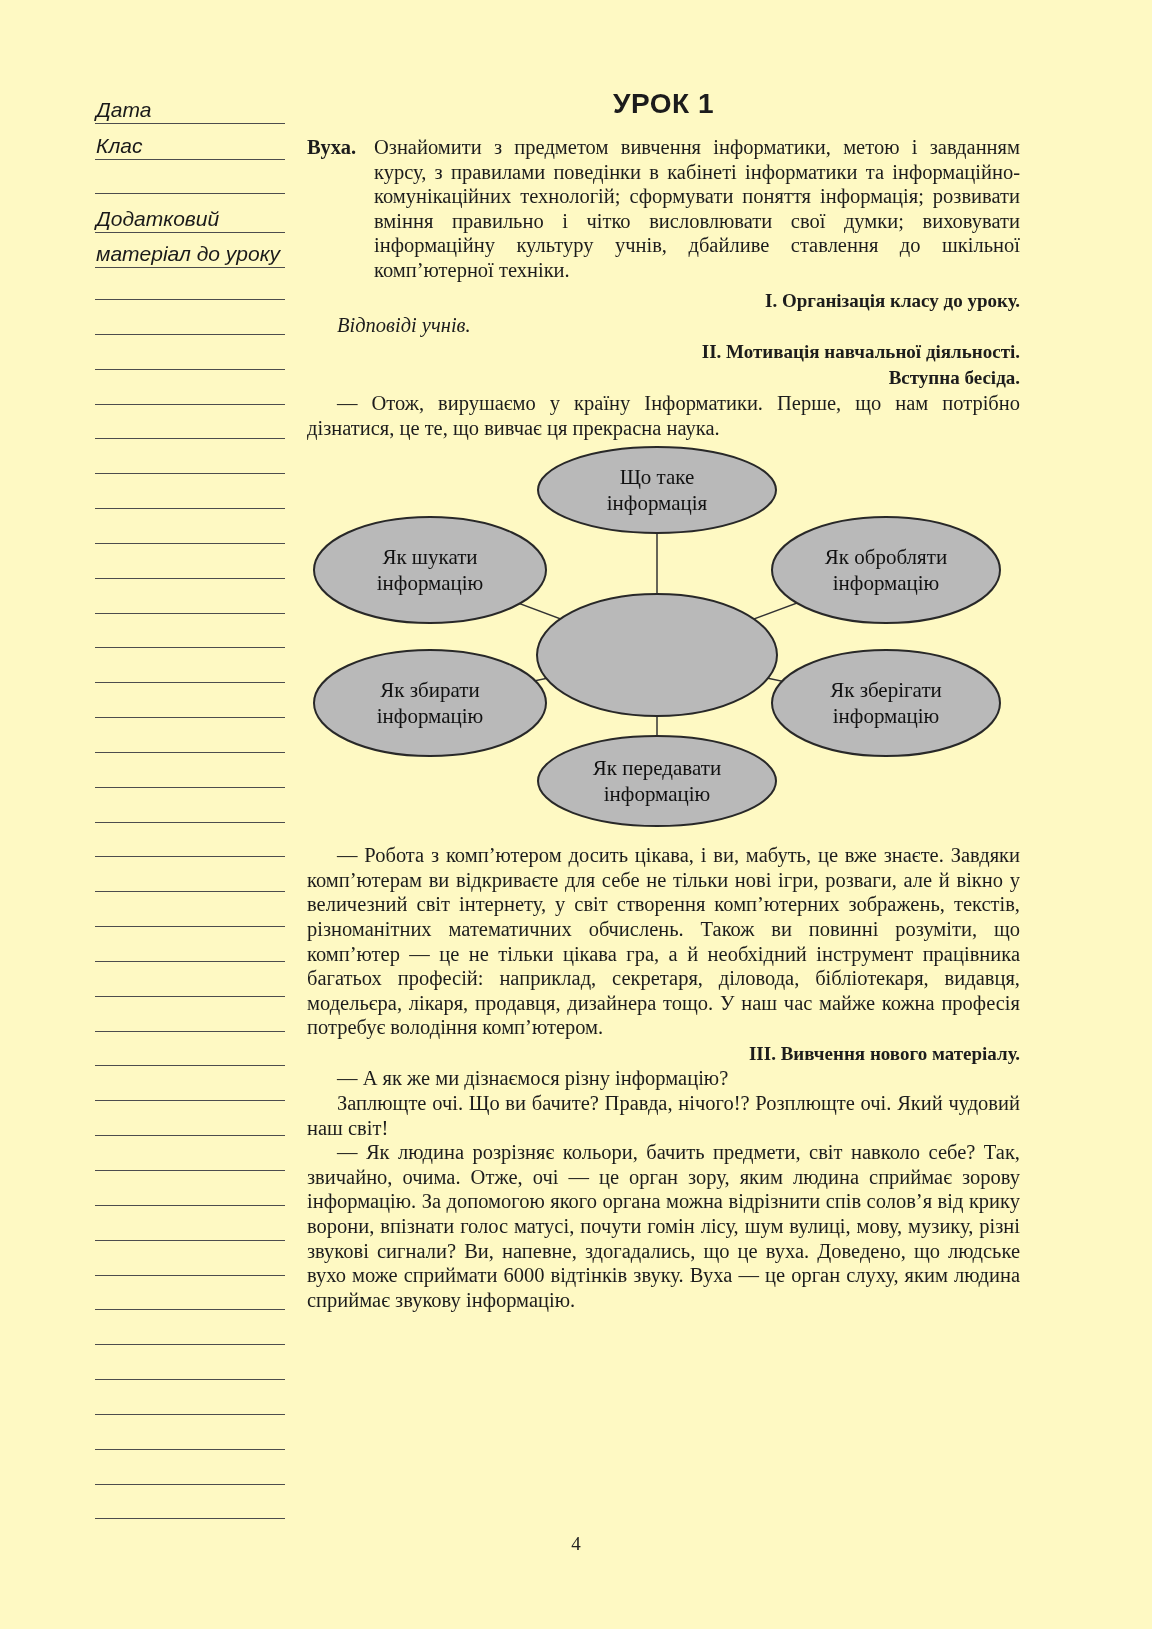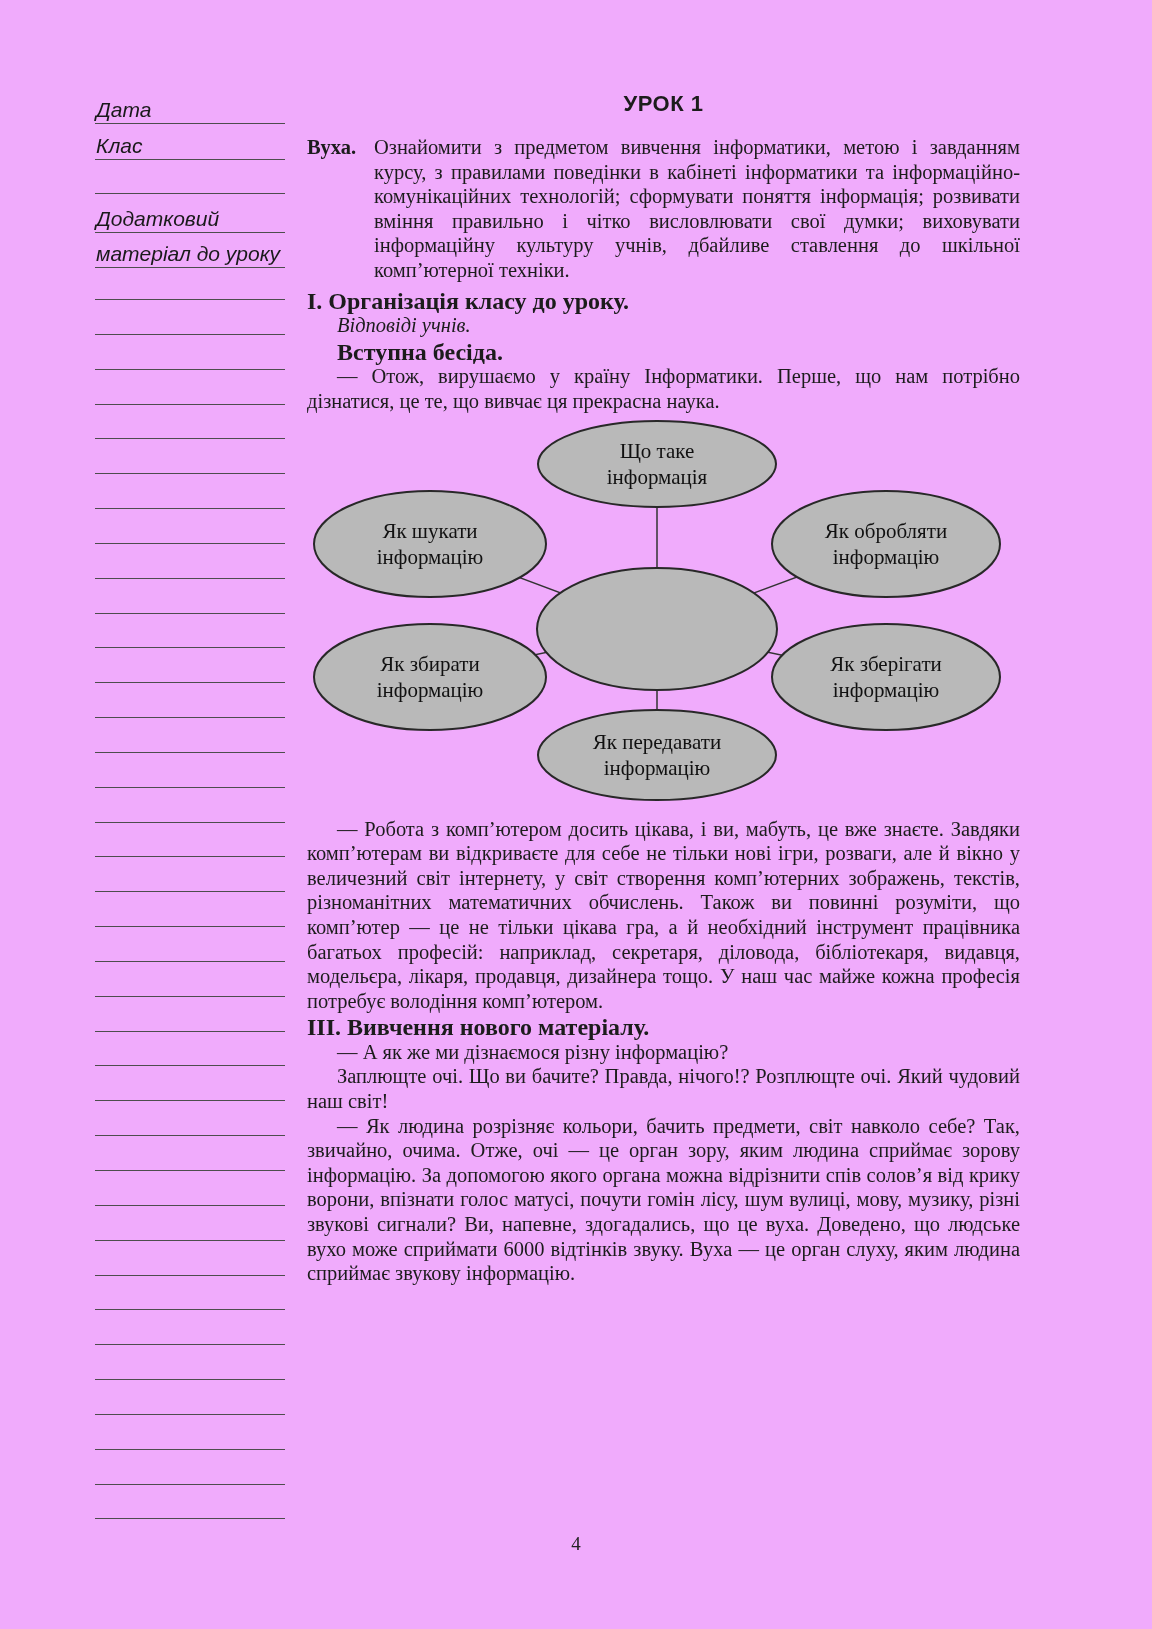--- a/index.html
+++ b/index.html
@@ -1,19 +1,19 @@
 <!DOCTYPE html>
 <html><head>
 <meta charset="utf-8">
 <style>
   html,body{margin:0;padding:0;background:#e8e8e8;}
   #page{
     position:relative;
     width:1152px;height:1629px;
-    background:#f0abfc;
+    background:#fef9c3;
     margin:0 auto;
     overflow:hidden;
     font-family:"Liberation Serif","DejaVu Serif",serif;
     color:#1c1c1c;
   }
   
   #sidebar{position:absolute;left:0;top:0;width:290px;height:100%;}
   .ruled-row{
     position:absolute;left:95px;width:190px;
     border-bottom:1px solid #4d4d4d;
@@ -24,29 +24,29 @@
     font-style:italic;
     font-size:21px;line-height:24px;
     color:#1a1a1a;
     white-space:nowrap;
   }
   
   #main{position:absolute;left:307px;top:90px;width:713px;
         font-size:20.5px;line-height:24.6px;}
   #main h1{
     font-family:"Liberation Sans","DejaVu Sans",sans-serif;
-    font-size:22px;line-height:28px;letter-spacing:.5px;
+    font-size:28px;line-height:28px;letter-spacing:.5px;
     text-align:center;font-weight:bold;margin:0 0 17px 0;
   }
   .def{position:relative;padding-left:67px;text-align:justify;margin:0 0 6px 0;}
   .def .d-label{position:absolute;left:0;top:0;font-weight:bold;}
   .flow-heading{font-size:20.5px;line-height:24.6px;font-weight:bold;
                 text-align:center;margin:13px 0 4px 0;}
-  .sec-heading{font-size:24px;line-height:24.6px;font-weight:bold;
-               margin:2px 0 0 0;}
+  .sec-heading{font-size:19px;line-height:24.6px;font-weight:bold;
+               margin:2px 0 0 0;text-align:right;}
   .sec-heading.indent{text-indent:30px;}
   .p{margin:0;text-indent:30px;text-align:justify;}
   .p.italic{font-style:italic;}
   
   #diagram{position:relative;width:710px;height:385px;margin:6px 0 12px 0;}
   #diagram svg{position:absolute;left:0;top:0;}
   .bubble-label{
     position:absolute;transform:translate(-50%,-50%);
     text-align:center;white-space:pre-line;
     font-size:21px;line-height:26px;color:#111;
@@ -119,20 +119,21 @@
 
     <div class="def">
       <span class="d-label">Вуха.</span>
       <span>Ознайомити з предметом вивчення інформатики, метою і завданням курсу, з правилами поведінки в кабінеті інформатики та інформаційно-комунікаційних технологій; сформувати поняття інформація; розвивати вміння правильно і чітко висловлювати свої думки; виховувати інформаційну культуру учнів, дбайливе ставлення до шкільної комп’ютерної техніки.</span>
     </div>
 
 
     <div class="sec-heading">I. Організація класу до уроку.</div>
     <p class="p italic">Відповіді учнів.</p>
 
+    <div class="sec-heading">II. Мотивація навчальної діяльності.</div>
     <div class="sec-heading indent">Вступна бесіда.</div>
     <p class="p">— Отож, вирушаємо у країну Інформатики. Перше, що нам потрібно дізнатися, це те, що вивчає ця прекрасна наука.</p>
 
     <div id="diagram">
       <svg width="710" height="385" viewBox="0 0 710 385">
         <g stroke="#333333" stroke-width="1.5">
           <line x1="350" y1="209" x2="350" y2="44"></line>
           <line x1="350" y1="209" x2="123" y2="124"></line>
           <line x1="350" y1="209" x2="579" y2="124"></line>
           <line x1="350" y1="209" x2="123" y2="257"></line>

